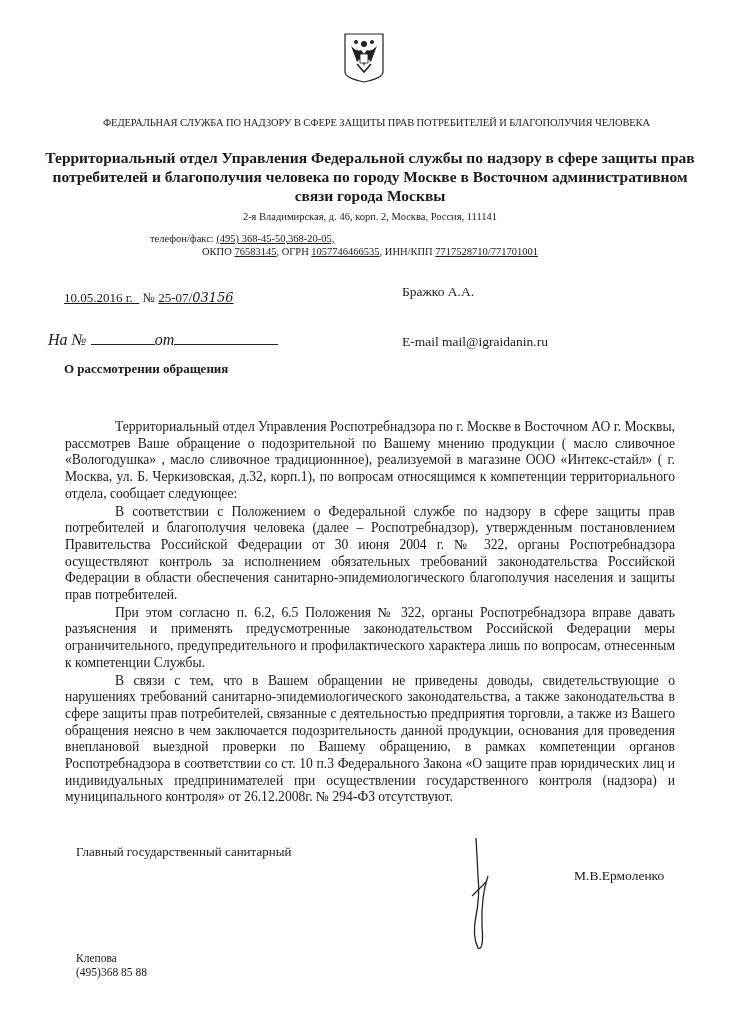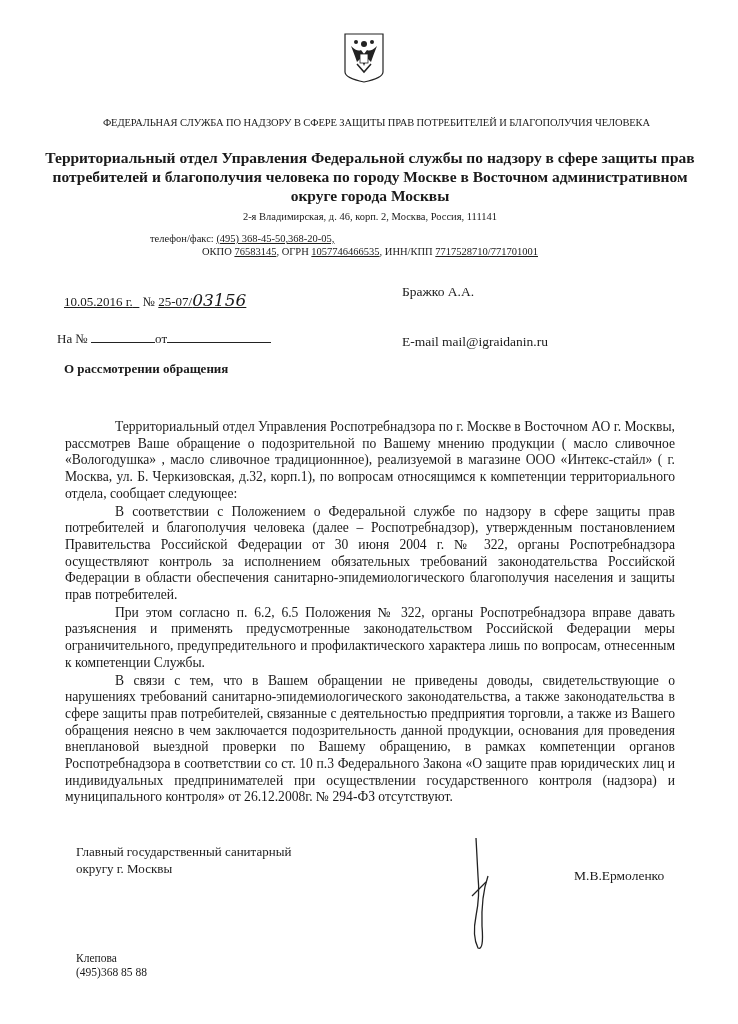--- a/index.html
+++ b/index.html
@@ -7,23 +7,23 @@
          font-family: "Liberation Serif", serif; color: #1a1a1a; }
   .abs { position: absolute; }
   .emblem { left: 343px; top: 32px; width: 42px; height: 52px; }
   .fed { left: 90px; width: 560px; top: 116px; text-align: right; font-size: 10.5px; line-height: 13px; letter-spacing: -0.1px; }
   .terr { left: 40px; width: 660px; top: 148px; text-align: center; font-weight: bold; font-size: 15.5px; line-height: 19px; }
   .addr { left: 150px; width: 440px; top: 210px; text-align: center; font-size: 10.5px; line-height: 13px; }
   .phone { left: 150px; width: 440px; top: 232px; font-size: 10.5px; line-height: 13px; }
   .ids { left: 120px; width: 500px; top: 245px; text-align: center; font-size: 10.5px; line-height: 13px; }
   .u { text-decoration: underline; }
   .ref { left: 64px; top: 290px; font-size: 13px; }
-  .ref .hand { font-family: "DejaVu Serif", serif; font-style: italic; font-size: 17px; text-decoration: underline; }
+  .ref .hand { font-family: "DejaVu Serif", serif; font-style: italic; font-size: 13px; text-decoration: underline; }
   .recipient { left: 402px; top: 284px; font-size: 13.5px; }
-  .na { left: 57px; top: 331px; font-size: 13px; }
+  .na { left: 48px; top: 331px; font-size: 16px; font-style: italic; }
   .na .line { display: inline-block; border-bottom: 1px solid #222; height: 10px; vertical-align: baseline; }
   .email { left: 402px; top: 334px; font-size: 13.5px; }
   .subject { left: 64px; top: 361px; font-size: 13px; font-weight: bold; }
   .body { left: 64px; width: 612px; top: 418px; font-size: 13.6px; line-height: 16.7px; text-align: justify; }
   .body p { margin: 1px; text-indent: 50px; }
   .sign-title { left: 76px; top: 844px; font-size: 13px; line-height: 16.5px; }
   .signature { left: 466px; top: 836px; width: 30px; height: 120px; }
   .signer { left: 574px; top: 868px; font-size: 13.5px; }
   .exec { left: 76px; top: 951px; font-size: 11.5px; line-height: 14px; }
 </style>
@@ -36,21 +36,21 @@
     <circle cx="21" cy="12" r="3" fill="#222"></circle>
     <path d="M8 14 Q12 24 14 30 L18 26 L21 34 L24 26 L28 30 Q30 24 34 14 Q28 20 24 18 L21 22 L18 18 Q14 20 8 14 Z" fill="#222"></path>
     <rect x="17" y="22" width="8" height="9" fill="#fff" stroke="#222" stroke-width="0.8"></rect>
     <path d="M14 32 L21 40 L28 32" fill="none" stroke="#222" stroke-width="1.5"></path>
     <circle cx="13" cy="10" r="2" fill="#222"></circle>
     <circle cx="29" cy="10" r="2" fill="#222"></circle>
   </svg>
 </div>
 
 <div class="abs fed">ФЕДЕРАЛЬНАЯ СЛУЖБА ПО НАДЗОРУ В СФЕРЕ ЗАЩИТЫ ПРАВ ПОТРЕБИТЕЛЕЙ И БЛАГОПОЛУЧИЯ ЧЕЛОВЕКА</div>
-<div class="abs terr">Территориальный отдел Управления Федеральной службы по надзору в сфере защиты прав потребителей и благополучия человека по городу Москве в Восточном административном округе города Москвы</div>
+<div class="abs terr">Территориальный отдел Управления Федеральной службы по надзору в сфере защиты прав потребителей и благополучия человека по городу Москве в Восточном административном связи города Москвы</div>
 <div class="abs addr">2-я Владимирская, д. 46, корп. 2, Москва, Россия, 111141</div>
 <div class="abs phone">
   <span>телефон/факс: </span><span class="u">(495) 368-45-50,368-20-05,</span>
 </div>
 <div class="abs ids">
   <span>ОКПО </span><span class="u">76583145</span><span>, ОГРН </span><span class="u">1057746466535</span><span>, ИНН/КПП </span><span class="u">7717528710/771701001</span>
 </div>
 
 <div class="abs ref">
   <span class="u">10.05.2016 г.</span><span class="u">&nbsp;&nbsp;</span>
@@ -69,21 +69,20 @@
 
 <div class="abs body">
   <p>Территориальный отдел Управления Роспотребнадзора по г. Москве в Восточном АО г. Москвы, рассмотрев Ваше обращение  о подозрительной по Вашему мнению продукции ( масло сливочное «Вологодушка» , масло сливочное традиционнное), реализуемой в магазине ООО «Интекс-стайл» ( г. Москва, ул. Б. Черкизовская, д.32, корп.1), по вопросам относящимся к компетенции  территориального отдела, сообщает следующее:</p>
   <p>В соответствии с Положением о Федеральной службе по надзору в сфере защиты прав потребителей и благополучия человека (далее – Роспотребнадзор), утвержденным постановлением Правительства Российской Федерации от 30 июня 2004 г. № 322, органы Роспотребнадзора осуществляют контроль за исполнением обязательных требований законодательства Российской Федерации в области обеспечения санитарно-эпидемиологического благополучия населения и защиты прав потребителей.</p>
   <p>При этом согласно п. 6.2, 6.5 Положения № 322, органы Роспотребнадзора вправе давать разъяснения и применять предусмотренные законодательством Российской Федерации меры ограничительного, предупредительного и профилактического характера лишь по вопросам, отнесенным к компетенции Службы.</p>
   <p>В связи с тем, что в Вашем  обращении  не приведены доводы, свидетельствующие  о нарушениях требований санитарно-эпидемиологического законодательства, а также законодательства в сфере защиты прав потребителей, связанные с деятельностью предприятия торговли, а также  из Вашего обращения неясно в чем заключается подозрительность данной продукции, основания для проведения внеплановой выездной проверки по Вашему обращению, в рамках компетенции органов Роспотребнадзора в соответствии со ст. 10 п.3 Федерального  Закона  «О защите прав юридических лиц и индивидуальных предпринимателей при осуществлении государственного контроля (надзора) и муниципального контроля»  от 26.12.2008г. № 294-ФЗ отсутствуют.</p>
 </div>
 
 <div class="abs sign-title">
   <div>Главный государственный санитарный</div>
-  <div>округу г. Москвы</div>
 </div>
 
 <div class="abs signature">
   <svg width="30" height="120" viewBox="0 0 30 120">
     <path d="M10 2 L12 40 Q14 60 10 80 Q6 100 12 112 Q18 115 16 90 Q15 60 22 40" fill="none" stroke="#222" stroke-width="1.3"></path>
     <path d="M6 60 L20 46" fill="none" stroke="#222" stroke-width="1.3"></path>
   </svg>
 </div>
 
 <div class="abs signer">М.В.Ермоленко</div>

